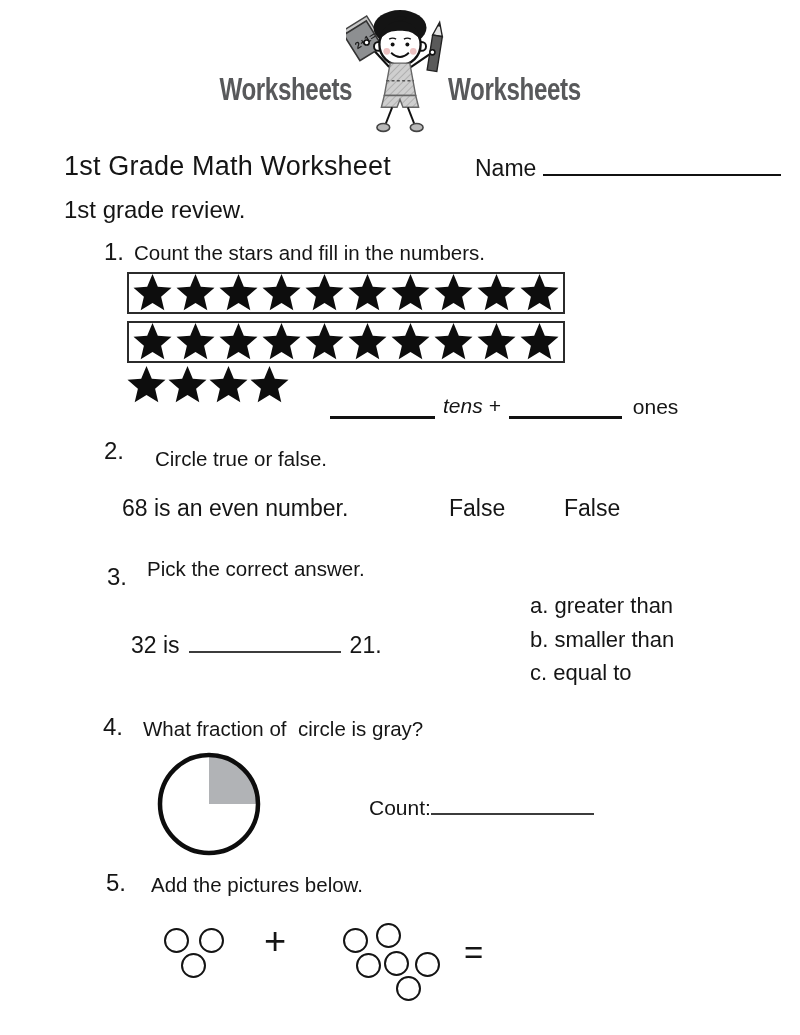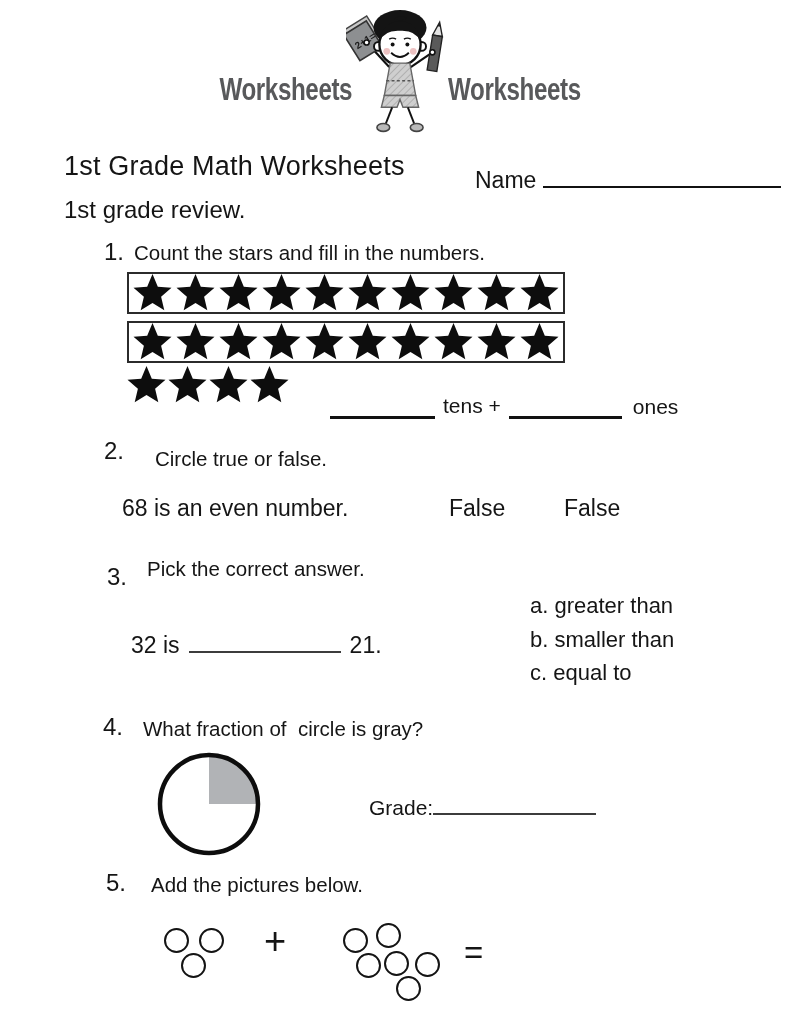--- a/index.html
+++ b/index.html
@@ -89,22 +89,22 @@
 
         <line x1="47" y1="103" x2="40" y2="121" stroke="#111" stroke-width="2"></line>
         <line x1="63" y1="103" x2="70" y2="121" stroke="#111" stroke-width="2"></line>
         <ellipse cx="38" cy="123.5" rx="6.5" ry="4" fill="#b9b9b9" stroke="#444" stroke-width="1.6"></ellipse>
         <ellipse cx="72" cy="123.5" rx="6.5" ry="4" fill="#b9b9b9" stroke="#444" stroke-width="1.6"></ellipse>
       </svg>
     </span>
     <span class="logo-word rgt">Worksheets</span>
   </div>
 
-  <div class="abs title" style="left:64px;top:151px;">1st Grade Math Worksheets</div>
-  <div class="abs" style="left:475px;top:148px;margin-top:12px;">
+  <div class="abs title" style="left:64px;top:151px;">1st Grade Math Worksheet</div>
+  <div class="abs" style="left:475px;top:148px;">
     <span class="name-label">Name</span><span class="name-line" style="width:238px;height:26px;margin-left:7px;"></span>
   </div>
   <div class="abs subtitle" style="left:64px;top:196px;">1st grade review.</div>
 
   <div class="abs qnum" style="left:104px;top:238px;">1.</div>
   <div class="abs qprompt" style="left:134px;top:241px;">Count the stars and fill in the numbers.</div>
 
   <div class="abs star-box" style="left:127px;top:272px;width:438px;height:42px;">
       <svg class="star" viewBox="0 0 40 40">
         <polygon points="20,1 25.3,13.7 39,14.8 28.6,23.8 31.8,37.2 20,30 8.2,37.2 11.4,23.8 1,14.8 14.7,13.7"></polygon>
@@ -179,21 +179,21 @@
       <svg class="star" viewBox="0 0 40 40">
         <polygon points="20,1 25.3,13.7 39,14.8 28.6,23.8 31.8,37.2 20,30 8.2,37.2 11.4,23.8 1,14.8 14.7,13.7"></polygon>
       </svg>
       <svg class="star" viewBox="0 0 40 40">
         <polygon points="20,1 25.3,13.7 39,14.8 28.6,23.8 31.8,37.2 20,30 8.2,37.2 11.4,23.8 1,14.8 14.7,13.7"></polygon>
       </svg>
     </div>
 
   <div class="abs inline-row" style="left:330px;top:392px;">
     <span class="blank" style="width:105px;height:24px;"></span>
-    <span style="margin:1px 8px;">tens +</span>
+    <span style="margin:1px 8px;font-style:italic;">tens +</span>
     <span class="blank" style="width:113px;height:24px;"></span>
     <span style="margin-left:11px;">ones</span>
   </div>
 
   <div class="abs qnum" style="left:104px;top:437px;">2.</div>
   <div class="abs qprompt" style="left:155px;top:447px;">Circle true or false.</div>
   <div class="abs stmt" style="left:122px;top:495px;">68 is an even number.</div>
   <div class="abs tf" style="left:449px;top:495px;">False</div>
   <div class="abs tf" style="left:564px;top:495px;">False</div>
 
@@ -211,21 +211,21 @@
   <div class="abs qnum" style="left:103px;top:713px;">4.</div>
   <div class="abs qprompt" style="left:143px;top:717px;">What fraction of  circle is gray?</div>
   <div class="abs" style="left:156px;top:751px;">
     <svg width="106" height="106" viewBox="0 0 106 106">
       <circle cx="53" cy="53" r="49" fill="#ffffff"></circle>
       <path d="M53 53 L53 3.5 A49.5 49.5 0 0 1 102.5 53 Z" fill="#b1b3b6"></path>
       <circle cx="53" cy="53" r="49" fill="none" stroke="#0d0d0d" stroke-width="4.5"></circle>
     </svg>
   </div>
   <div class="abs answer-row" style="left:369px;top:791px;">
-    <span>Grade:</span><span class="blank thin" style="width:163px;height:22px;"></span>
+    <span>Count:</span><span class="blank thin" style="width:163px;height:22px;"></span>
   </div>
 
   <div class="abs qnum" style="left:106px;top:869px;">5.</div>
   <div class="abs qprompt" style="left:151px;top:873px;">Add the pictures below.</div>
 
   <div class="abs" style="left:164px;top:928px;width:66px;height:55px;">
       <div class="pic-circle" style="left: 0px; top: 0px;"></div>
       <div class="pic-circle" style="left: 35px; top: 0px;"></div>
       <div class="pic-circle" style="left: 17px; top: 25px;"></div>
     </div>

